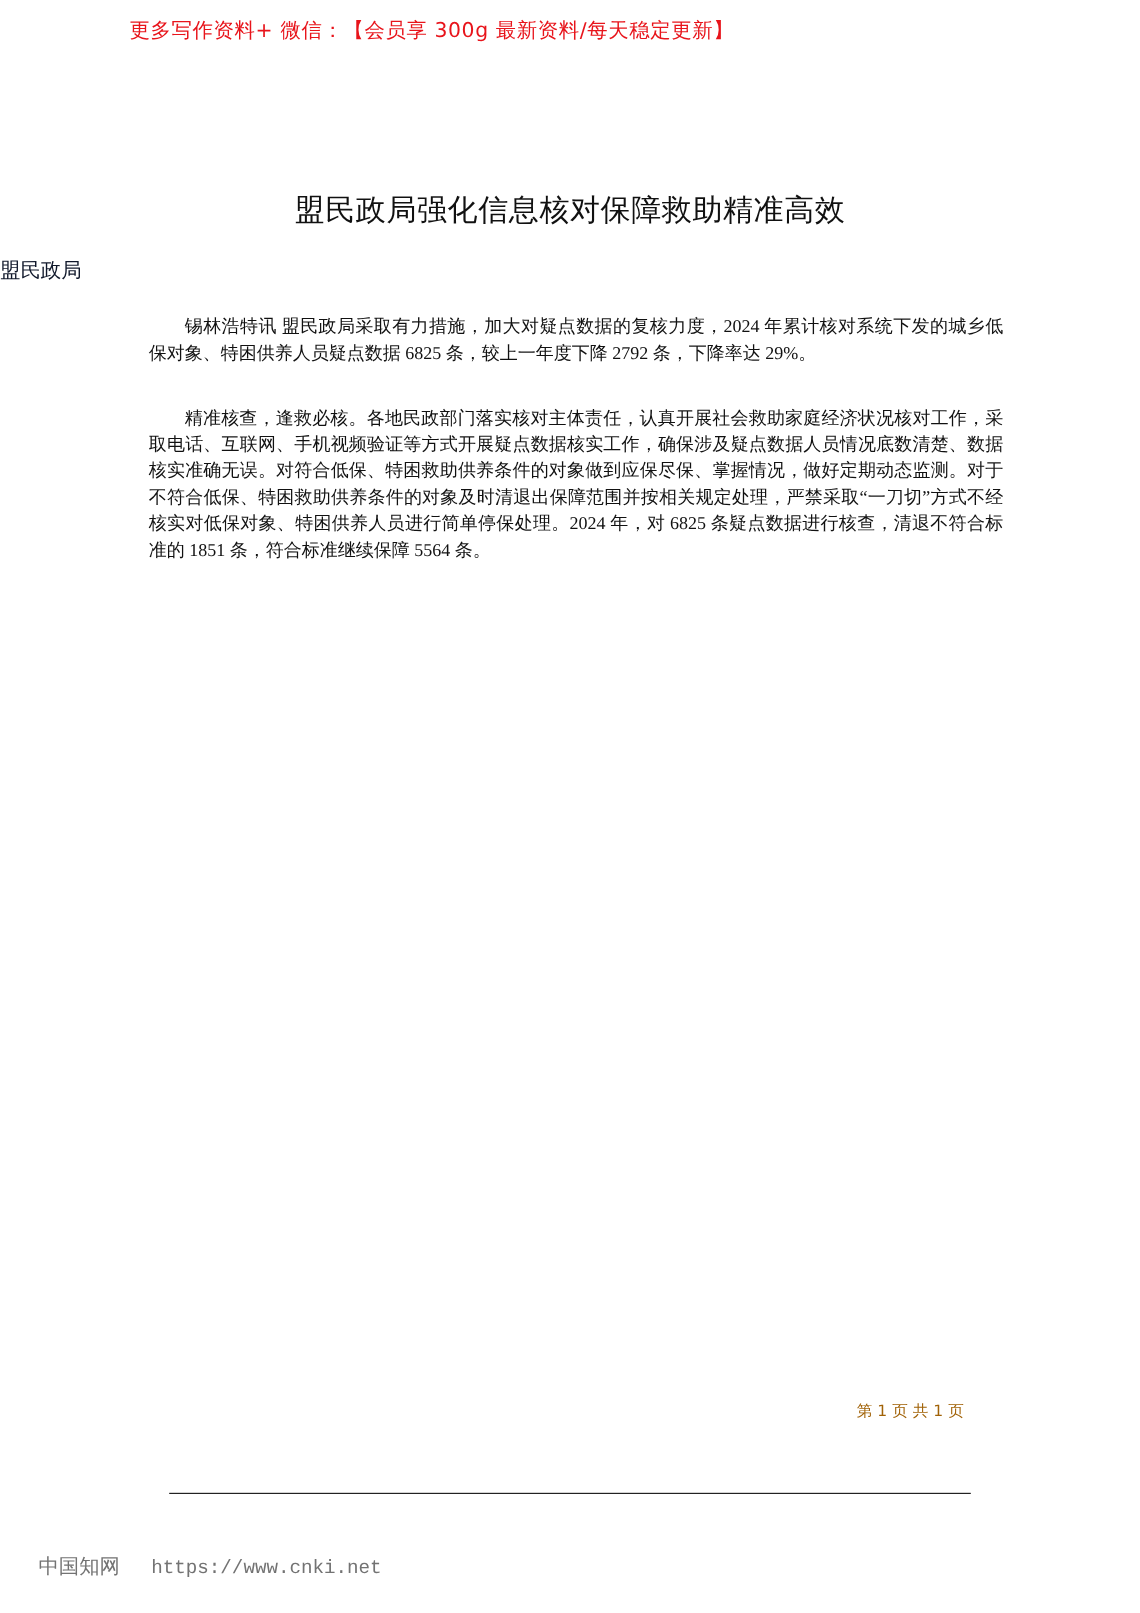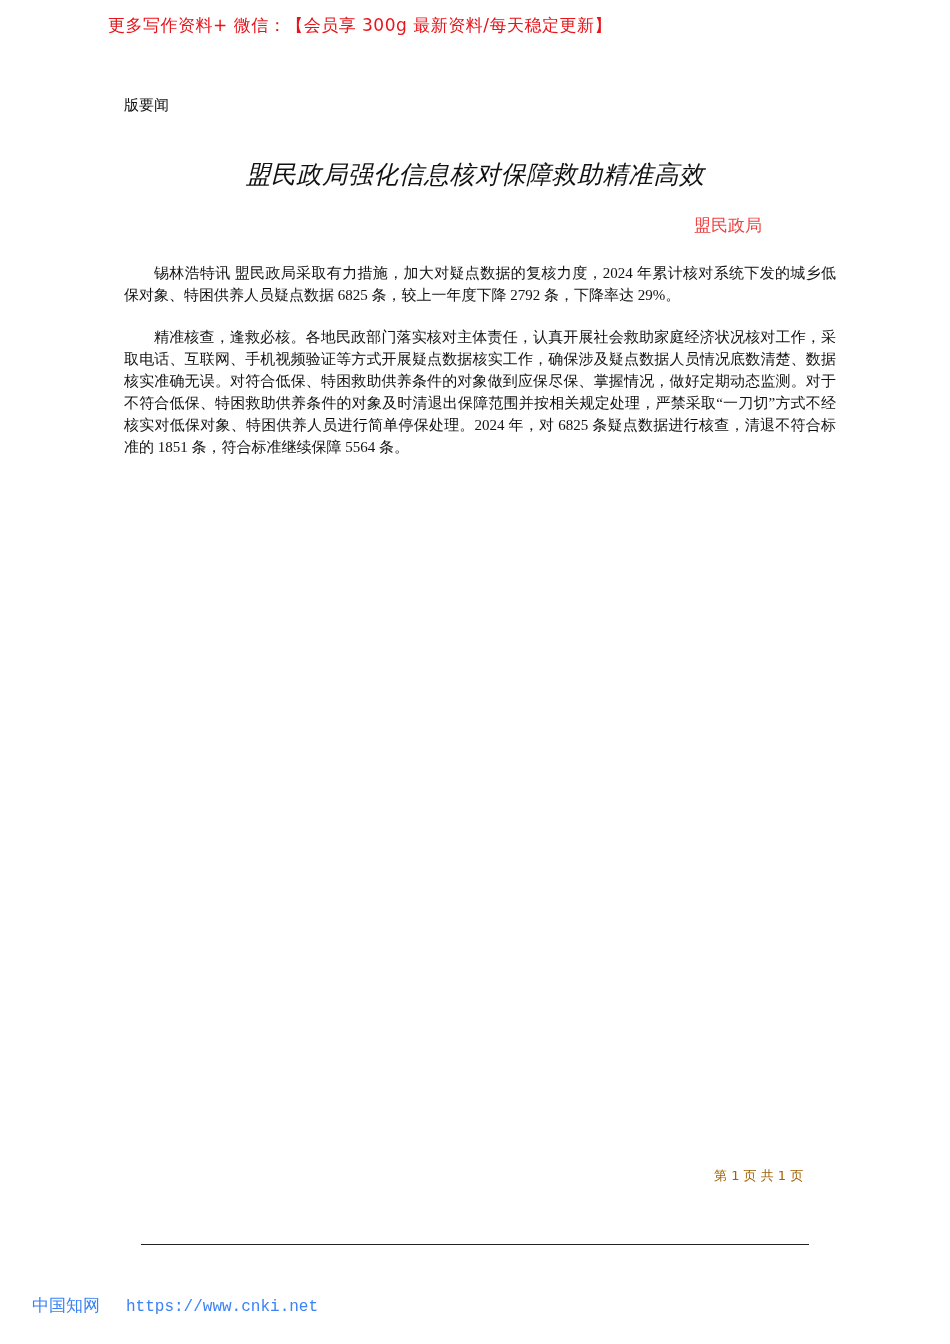--- a/index.html
+++ b/index.html
@@ -3,40 +3,39 @@
 <meta charset="utf-8">
 <style>
   html, body { margin: 0; padding: 0; background: #ffffff; }
   body { width: 950px; height: 1344px; position: relative; overflow: hidden;
          font-family: "DejaVu Sans", "Liberation Sans", sans-serif; color: #111; }
   .promo { position: absolute; left: 64px; top: 14px; font-size: 17px; color: #e8141b;
            letter-spacing: 0.5px; white-space: nowrap; margin-left: 44px; }
   .meta { position: absolute; left: 124px; top: 94px; font-size: 15px; line-height: 22px; color: #111;
           font-family: "Liberation Serif", "DejaVu Serif", serif; }
   .title { position: absolute; left: 0; width: 950px; top: 158px; text-align: center;
-           font-size: 25px; letter-spacing: 0.5px; color: #111; font-style: italic; }
-  .author { position: absolute; left: 0; width: 762px; top: 214px; text-align: right;
-            font-size: 17px; color: #ef4444; }
+           font-size: 25px; letter-spacing: 0.5px; color: #111; }
+  .author { position: absolute; left: 0; width: 762px; top: 214px; text-align: left;
+            font-size: 17px; color: #0f172a; }
   .body { position: absolute; left: 124px; width: 712px; top: 262px; font-size: 15px; line-height: 22px;
           color: #111; font-family: "Liberation Serif", "DejaVu Sans", serif; }
   .body p { margin: 0; text-indent: 2em; text-align: justify; }
-  .body p.gap { margin-bottom: 20px; }
+  .body p.gap { margin-bottom: 32px; }
   .pager { position: absolute; left: 714px; top: 1167px; font-size: 13px; color: #a16207; }
   .rule { position: absolute; left: 141px; top: 1244px; width: 668px; height: 1px; background: #222; }
-  .cnki { position: absolute; left: 32px; top: 1294px; font-size: 17px; color: #3b82f6;
+  .cnki { position: absolute; left: 32px; top: 1294px; font-size: 17px; color: #737373;
           font-family: "Liberation Serif", "DejaVu Serif", serif; white-space: nowrap; }
   .cnki .url { margin-left: 26px; font-family: "Liberation Mono", "DejaVu Sans Mono", monospace; font-size: 16px; }
 </style>
 </head>
 <body>
 
 <div class="promo">更多写作资料+ 微信：【会员享 300g 最新资料/每天稳定更新】</div>
 
 <div class="meta">
-  <div>版要闻</div>
 </div>
 
 <div class="title">盟民政局强化信息核对保障救助精准高效</div>
 <div class="author">盟民政局</div>
 
 <div class="body">
   <p class="gap">锡林浩特讯 盟民政局采取有力措施，加大对疑点数据的复核力度，2024 年累计核对系统下发的城乡低保对象、特困供养人员疑点数据 6825 条，较上一年度下降 2792 条，下降率达 29%。</p>
   <p>精准核查，逢救必核。各地民政部门落实核对主体责任，认真开展社会救助家庭经济状况核对工作，采取电话、互联网、手机视频验证等方式开展疑点数据核实工作，确保涉及疑点数据人员情况底数清楚、数据核实准确无误。对符合低保、特困救助供养条件的对象做到应保尽保、掌握情况，做好定期动态监测。对于不符合低保、特困救助供养条件的对象及时清退出保障范围并按相关规定处理，严禁采取“一刀切”方式不经核实对低保对象、特困供养人员进行简单停保处理。2024 年，对 6825 条疑点数据进行核查，清退不符合标准的 1851 条，符合标准继续保障 5564 条。</p>
 </div>
 

